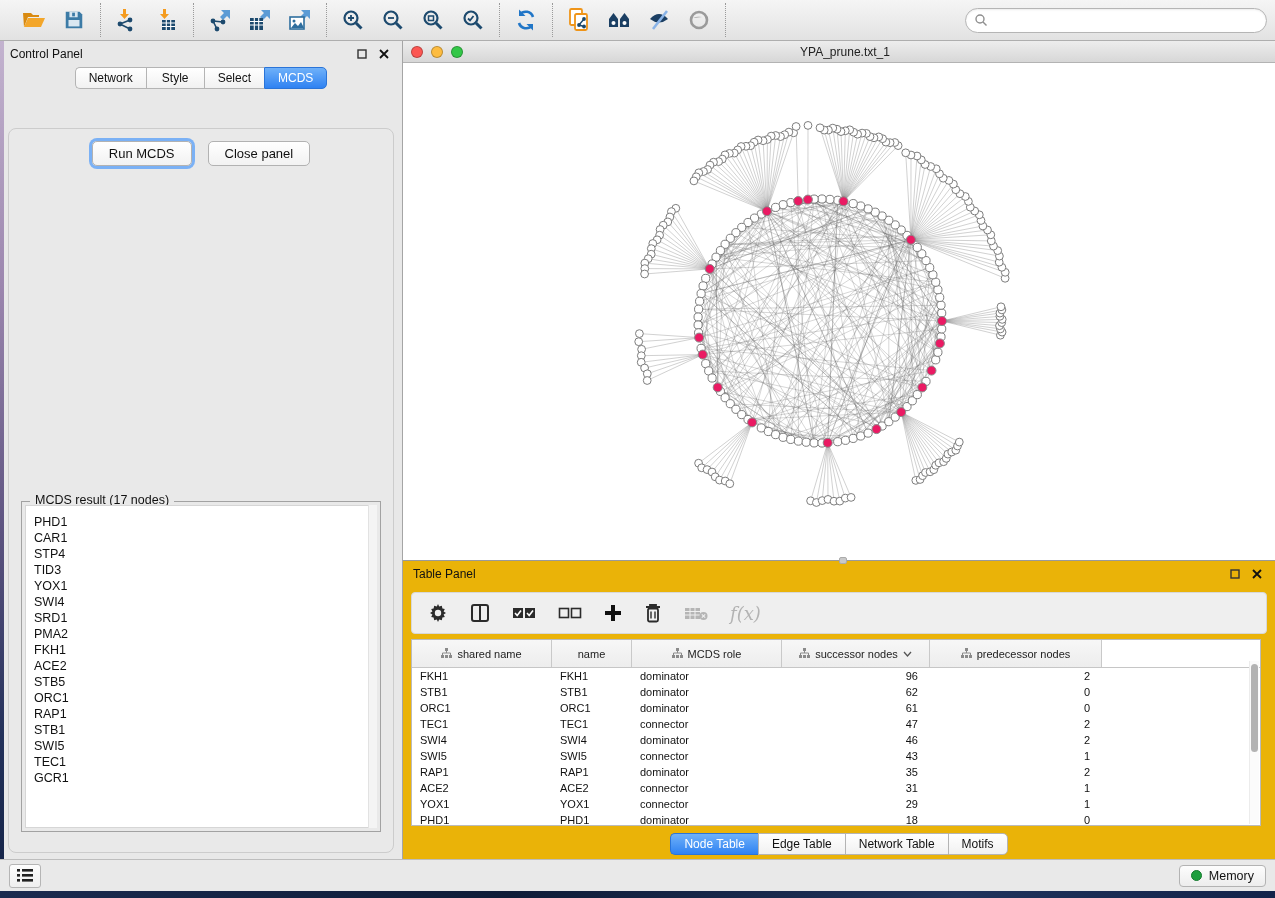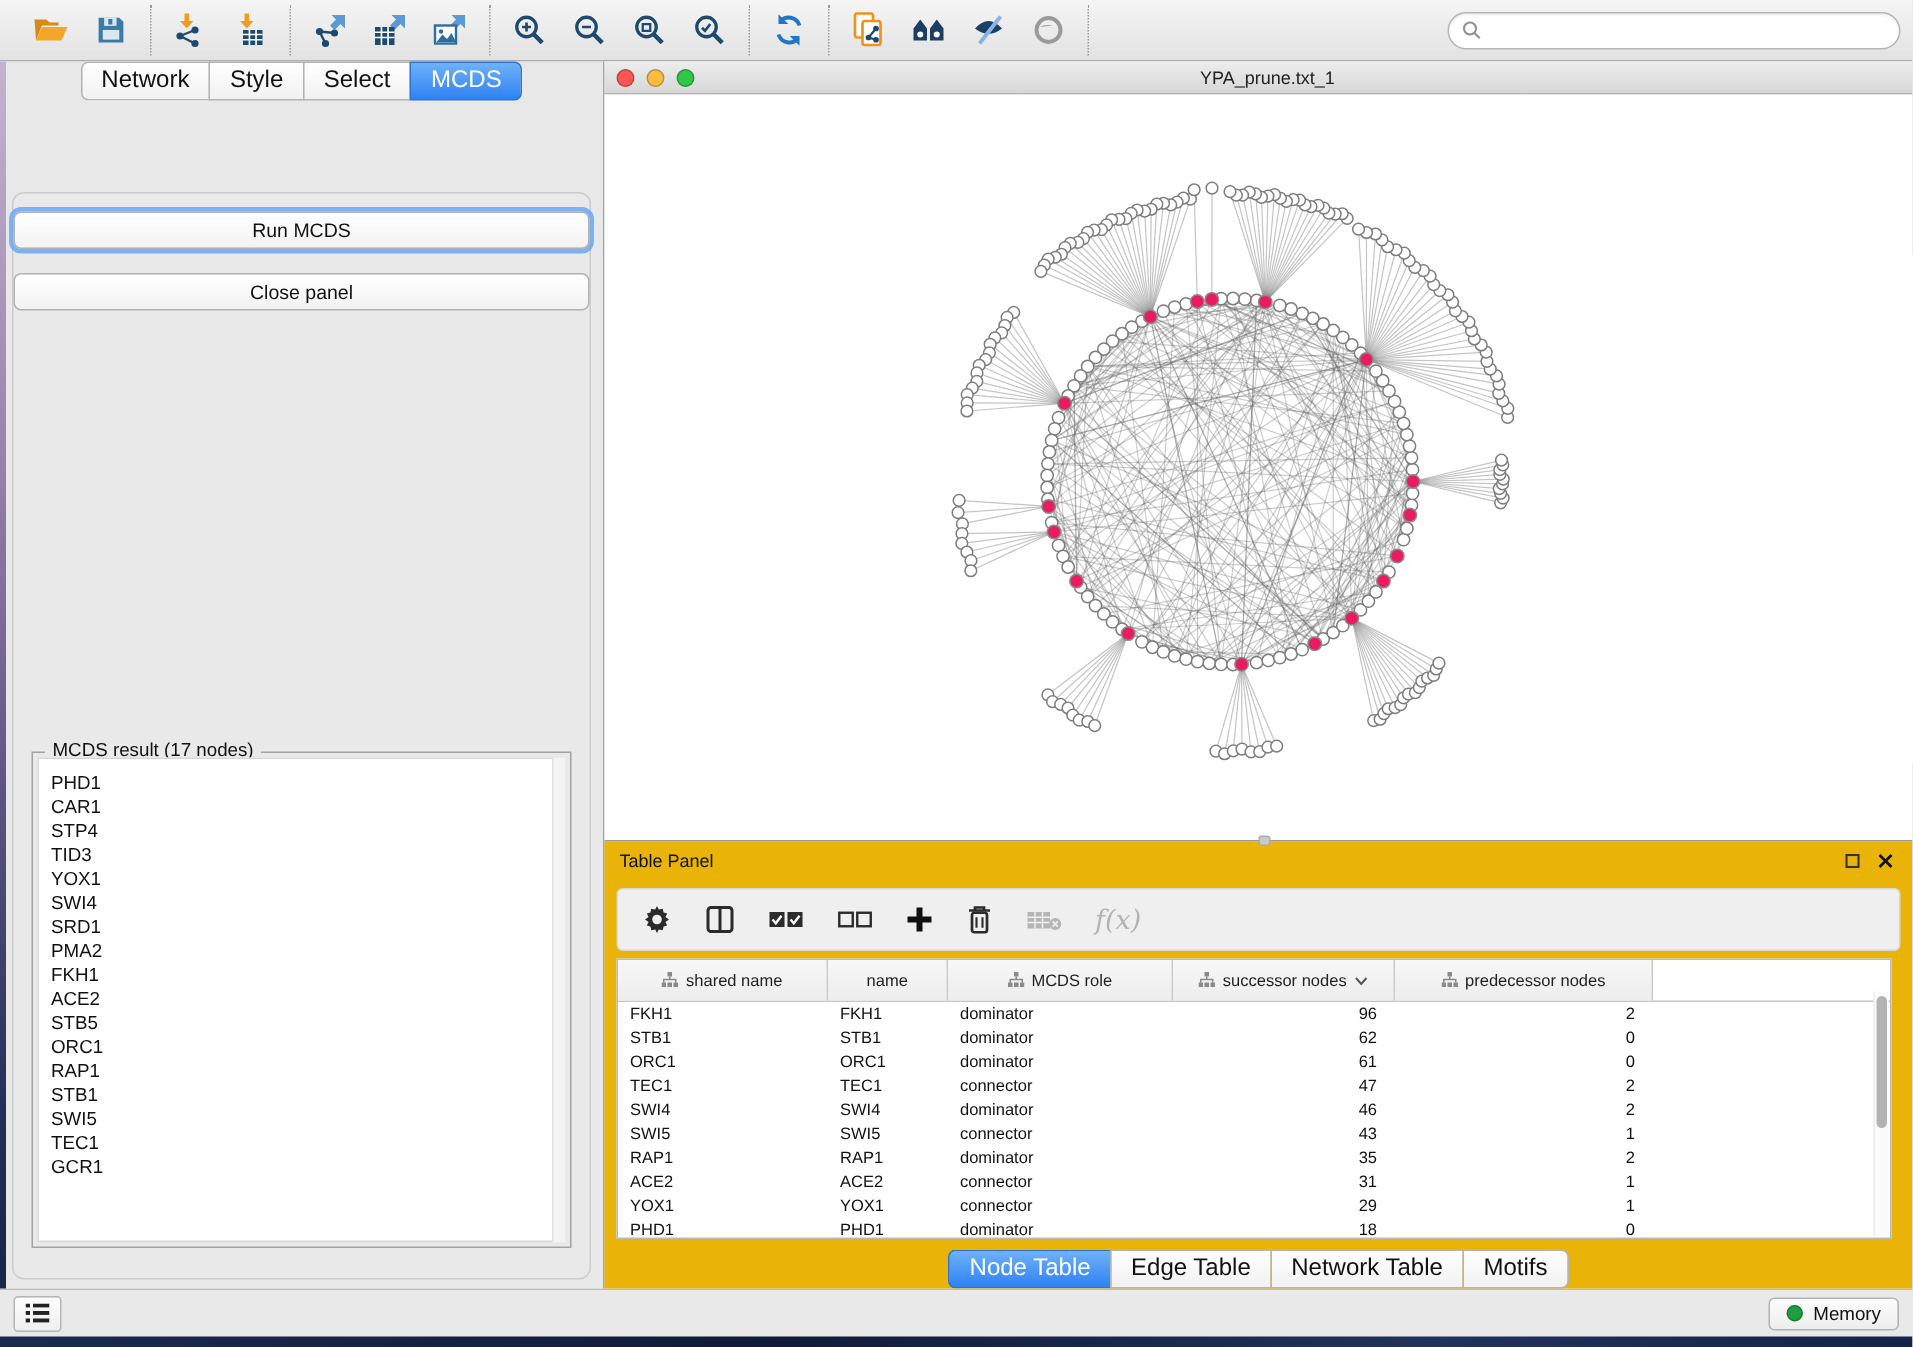--- a/index.html
+++ b/index.html
@@ -26,34 +26,34 @@
     background:linear-gradient(#c3b3cf 0%,#9c86ae 30%,#5d5380 60%,#23315a 85%,#16254a 100%);}
   .wallpaper-bottom{height:7px;background:linear-gradient(90deg,#1b2b50,#0f1c38 40%,#20335c 75%,#13234a);}
 
   
   .control-panel{width:403px;background:#e8e8e8;border-right:1px solid #a5a5a5;position:relative;}
   .panel-titlebar{height:26px;display:flex;align-items:center;padding:0 10px;font-size:12px;color:#111;}
   .panel-titlebar .spacer{flex:1;}
   .mini-btn{width:16px;height:16px;display:flex;align-items:center;justify-content:center;
     background:transparent;border:none;padding:0;margin-left:6px;}
   .seg{display:flex;justify-content:center;}
-  .seg .tab{font-size:16px;color:#111;background:linear-gradient(#ffffff,#f1f1f1);
+  .seg .tab{font-size:12px;color:#111;background:linear-gradient(#ffffff,#f1f1f1);
     border:1px solid #b4b4b4;border-right:none;padding:3px 13px;min-width:58px;text-align:center;}
   .seg .tab:first-child{border-radius:5px 0 0 5px;}
   .seg .tab:last-child{border-radius:0 5px 5px 0;border-right:1px solid #b4b4b4;}
   .seg .tab.active{background:linear-gradient(#6fb1f9,#2f82f2);color:#fff;border-color:#2a74d8;}
   .cp-body{position:absolute;top:87px;left:8px;right:8px;bottom:6px;
     border:1px solid #cccccc;border-radius:8px;background:#e9e9e9;}
   .opt-label{text-align:center;font-size:13px;color:#111;margin-top:20px;}
   .combo{margin:9px 28px 0 28px;height:25px;background:#fff;border:1px solid #b7b7b7;border-radius:5px;
     display:flex;align-items:center;overflow:hidden;}
   .combo .val{flex:1;font-size:12.5px;padding-left:9px;color:#111;white-space:nowrap;}
   .combo .stepper{width:19px;align-self:stretch;background:linear-gradient(#63a5f8,#2d7ef2);
     display:flex;flex-direction:column;align-items:center;justify-content:center;gap:1px;border-radius:0 4px 4px 0;}
-  .btn-row{display:flex;justify-content:center;gap:16px;margin-top:12px;flex-direction:column;}
+  .btn-row{display:flex;justify-content:center;gap:16px;margin-top:12px;}
   .push-btn{font-size:13px;color:#111;background:linear-gradient(#ffffff,#f2f2f2);
     border:1px solid #b2b2b2;border-radius:5px;padding:4px 16px;font-family:"Liberation Sans",sans-serif;}
   .push-btn.focused{box-shadow:0 0 0 3px rgba(103,167,247,.85);}
   .result-group{position:absolute;top:372px;left:12px;right:12px;bottom:20px;border:1px solid #a2a2a2;}
   .result-legend{position:absolute;top:-9px;left:8px;background:#e9e9e9;padding:0 5px;font-size:12.5px;color:#111;}
   .result-list{position:absolute;inset:3px;background:#fff;border:1px solid #d6d6d6;overflow:hidden;padding-top:8px;}
   .result-gutter{position:absolute;top:3px;bottom:3px;right:3px;width:9px;background:#f4f4f4;border-left:1px solid #e2e2e2;}
   .mcds-item{font-size:12.5px;line-height:16px;padding-left:8px;color:#111;}
 
   
@@ -274,20 +274,34 @@
         </svg>
       </span>
     <input aria-label="search" placeholder="" style="">
   </div>
 </div>
 
 <div class="workspace">
   <div class="wallpaper-left"></div>
 
   <div class="control-panel">
+    <div class="panel-titlebar">
+      <span>Control Panel</span>
+      <span class="spacer"></span>
+      <button class="mini-btn">
+        <svg width="10" height="10" viewBox="0 0 10 10">
+            <rect x="1" y="1" width="8" height="8" fill="none" stroke="#333" stroke-width="1.4"></rect>
+          </svg>
+        </button>
+      <button class="mini-btn">
+        <svg width="10" height="10" viewBox="0 0 10 10">
+            <path d="M1 1l8 8M9 1l-8 8" stroke="#111" stroke-width="1.8"></path>
+          </svg>
+        </button>
+    </div>
     <div class="seg">
       <button class="tab">Network</button>
       <button class="tab">Style</button>
       <button class="tab">Select</button>
       <button class="tab active">MCDS</button>
     </div>
     <div class="cp-body">
       <div class="btn-row">
         <button class="push-btn focused">Run MCDS</button>
         <button class="push-btn">Close panel</button>

